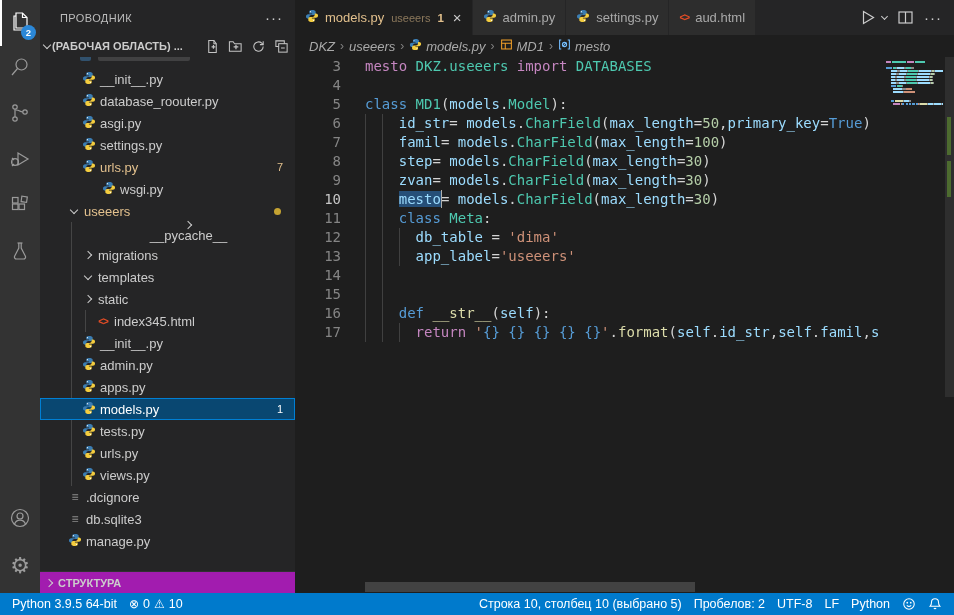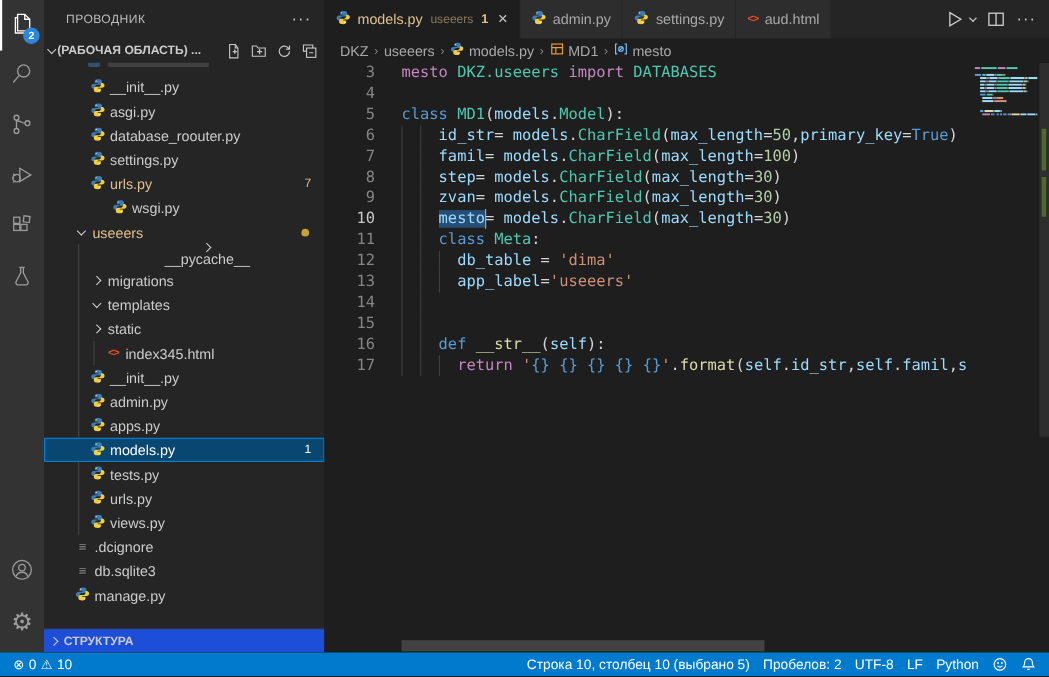--- a/index.html
+++ b/index.html
@@ -42,41 +42,41 @@
   .tree-row.modified { color:#E2C08D; }
   .tree-row.selected { background:#094771; outline:1px solid #007FD4; outline-offset:-1px; color:#ffffff; }
   .tree-row .t-ico { width:18px; display:flex; justify-content:center; align-items:center; flex-shrink:0; }
   .tree-row .t-chev { width:16px; display:flex; justify-content:center; align-items:center; flex-shrink:0; }
   .tree-row .t-label { margin-left:2px; white-space:nowrap; }
   .tree-row .t-badge { margin-left:auto; margin-right:12px; font-size:11px; color:#E2C08D; }
   .tree-row.selected .t-badge { color:#ffffff; }
   .t-dot { width:7px; height:7px; border-radius:50%; background:#C5A332; margin-left:auto; margin-right:14px; }
   .tree-guide { position:absolute; width:1px; background:#454545; z-index:0; }
   .outline-header { position:absolute; bottom:0; left:0; right:0; height:22px; border-top:1px solid #303031;
-    display:flex; align-items:center; padding-left:6px; font-size:11px; font-weight:bold; color:#cccccc; background:#1d4ed8; cursor:pointer; }
+    display:flex; align-items:center; padding-left:6px; font-size:11px; font-weight:bold; color:#cccccc; background:#a21caf; cursor:pointer; }
   .outline-header .lbl { margin-left:6px; }
   
   .py-ico { width:14px; height:14px; display:inline-block; }
   .html-glyph { color:#E44D26; font-weight:bold; font-size:10px; letter-spacing:-1px; }
   .file-glyph { color:#8c8c8c; font-size:12px; }
   
   .tab-bar { height:35px; background:#252526; display:flex; align-items:stretch; }
   .tab { display:flex; align-items:center; padding:0 10px; background:#2d2d2d; border-right:1px solid #252526; font-size:13px; color:#a9a9a9; cursor:pointer; }
   .tab.active { background:#1e1e1e; color:#E2C08D; }
   .tab .t-ico { margin-right:6px; display:flex; align-items:center; }
   .tab .hint { font-size:11px; margin-left:7px; color:rgba(226,192,141,.55); }
   .tab .tab-badge { margin-left:7px; font-size:11.5px; font-weight:bold; color:#E2C08D; }
   .tab .close { margin-left:9px; font-size:15px; color:#cccccc; line-height:1; cursor:pointer; }
   .editor-actions { margin-left:auto; display:flex; align-items:center; gap:10px; padding:0 12px; }
   .editor-actions svg { width:17px; height:17px; stroke:#cccccc; fill:none; stroke-width:1.2; cursor:pointer; }
   .editor-actions .more { color:#cccccc; font-size:15px; letter-spacing:1px; cursor:pointer; }
   .run-chev { width:5px; height:5px; border-right:1.3px solid #cccccc; border-bottom:1.3px solid #cccccc; transform:rotate(45deg); margin-left:-4px; margin-top:-2px; cursor:pointer; }
   
   .breadcrumbs { height:22px; display:flex; align-items:center; padding-left:14px; font-size:13px; color:#a9a9a9; background:#1e1e1e; }
-  .crumb { display:flex; align-items:center; gap:4px; cursor:pointer; white-space:nowrap; }
+  .crumb { display:flex; align-items:center; gap:4px; cursor:pointer; white-space:nowrap;font-style:italic; }
   .crumb-sep { margin:0 5px; color:#818181; font-size:12px; }
   .crumb svg { width:13px; height:13px; }
   
   .code-area { position:absolute; top:57px; left:0; right:0; bottom:0; overflow:hidden;
     font-family:"DejaVu Sans Mono", monospace; font-size:14px; line-height:19px; }
   .code-line { height:19px; display:flex; white-space:pre; }
   .ln { width:46px; flex-shrink:0; text-align:right; color:#858585; }
   .ln.active { color:#c6c6c6; }
   .lc { margin-left:24px; position:relative; flex:1; }
   .guide { position:absolute; top:0; bottom:0; width:1px; background:#404040; }
@@ -227,32 +227,32 @@
           </div>
           <div class="tree-row" style="padding-left: 40px;">
             <span class="t-ico">
               <span><svg class="py-ico" viewBox="0 0 16 16">
                   <path fill="#3B7DB2" d="M7.9 1.2c-2.2 0-3 .9-3 2v1.9h3.2v.8H3.6C2.2 5.9 1.1 7 1.1 8.5S2.2 11 3.6 11h1.3V9.3c0-1.4 1.1-2.4 2.5-2.4h2.8c1.1 0 2-.9 2-2V3.2c0-1.3-1.7-2-4.3-2z"></path>
                   <path fill="#F4CD3F" d="M8.1 14.8c2.2 0 3-.9 3-2v-1.9H7.9v-.8h4.5c1.4 0 2.5-1.1 2.5-2.6S13.8 5 12.4 5h-1.3v1.7c0 1.4-1.1 2.4-2.5 2.4H5.8c-1.1 0-2 .9-2 2v1.7c0 1.3 1.7 2 4.3 2z"></path>
                   <circle cx="6.2" cy="3" r=".6" fill="#fff"></circle>
                   <circle cx="9.8" cy="13" r=".6" fill="#fff"></circle>
                 </svg></span>
             </span>
+            <span class="t-label">database_roouter.py</span>
+          </div>
+          <div class="tree-row" style="padding-left: 40px;">
+            <span class="t-ico">
+              <span><svg class="py-ico" viewBox="0 0 16 16">
+                  <path fill="#3B7DB2" d="M7.9 1.2c-2.2 0-3 .9-3 2v1.9h3.2v.8H3.6C2.2 5.9 1.1 7 1.1 8.5S2.2 11 3.6 11h1.3V9.3c0-1.4 1.1-2.4 2.5-2.4h2.8c1.1 0 2-.9 2-2V3.2c0-1.3-1.7-2-4.3-2z"></path>
+                  <path fill="#F4CD3F" d="M8.1 14.8c2.2 0 3-.9 3-2v-1.9H7.9v-.8h4.5c1.4 0 2.5-1.1 2.5-2.6S13.8 5 12.4 5h-1.3v1.7c0 1.4-1.1 2.4-2.5 2.4H5.8c-1.1 0-2 .9-2 2v1.7c0 1.3 1.7 2 4.3 2z"></path>
+                  <circle cx="6.2" cy="3" r=".6" fill="#fff"></circle>
+                  <circle cx="9.8" cy="13" r=".6" fill="#fff"></circle>
+                </svg></span>
+            </span>
             <span class="t-label">asgi.py</span>
-          </div>
-          <div class="tree-row" style="padding-left: 40px;">
-            <span class="t-ico">
-              <span><svg class="py-ico" viewBox="0 0 16 16">
-                  <path fill="#3B7DB2" d="M7.9 1.2c-2.2 0-3 .9-3 2v1.9h3.2v.8H3.6C2.2 5.9 1.1 7 1.1 8.5S2.2 11 3.6 11h1.3V9.3c0-1.4 1.1-2.4 2.5-2.4h2.8c1.1 0 2-.9 2-2V3.2c0-1.3-1.7-2-4.3-2z"></path>
-                  <path fill="#F4CD3F" d="M8.1 14.8c2.2 0 3-.9 3-2v-1.9H7.9v-.8h4.5c1.4 0 2.5-1.1 2.5-2.6S13.8 5 12.4 5h-1.3v1.7c0 1.4-1.1 2.4-2.5 2.4H5.8c-1.1 0-2 .9-2 2v1.7c0 1.3 1.7 2 4.3 2z"></path>
-                  <circle cx="6.2" cy="3" r=".6" fill="#fff"></circle>
-                  <circle cx="9.8" cy="13" r=".6" fill="#fff"></circle>
-                </svg></span>
-            </span>
-            <span class="t-label">database_roouter.py</span>
           </div>
           <div class="tree-row" style="padding-left: 40px;">
             <span class="t-ico">
               <span><svg class="py-ico" viewBox="0 0 16 16">
                   <path fill="#3B7DB2" d="M7.9 1.2c-2.2 0-3 .9-3 2v1.9h3.2v.8H3.6C2.2 5.9 1.1 7 1.1 8.5S2.2 11 3.6 11h1.3V9.3c0-1.4 1.1-2.4 2.5-2.4h2.8c1.1 0 2-.9 2-2V3.2c0-1.3-1.7-2-4.3-2z"></path>
                   <path fill="#F4CD3F" d="M8.1 14.8c2.2 0 3-.9 3-2v-1.9H7.9v-.8h4.5c1.4 0 2.5-1.1 2.5-2.6S13.8 5 12.4 5h-1.3v1.7c0 1.4-1.1 2.4-2.5 2.4H5.8c-1.1 0-2 .9-2 2v1.7c0 1.3 1.7 2 4.3 2z"></path>
                   <circle cx="6.2" cy="3" r=".6" fill="#fff"></circle>
                   <circle cx="9.8" cy="13" r=".6" fill="#fff"></circle>
                 </svg></span>
             </span>
@@ -559,20 +559,21 @@
           <div class="ruler-tick" style="top:60px;height:38px;"></div>
           <div class="ruler-tick" style="top:104px;height:36px;"></div>
         </div>
         <div class="h-scroll"></div>
       </div>
     </div>
   </div>
 
   <div class="status-bar">
     <div class="sb-group">
+      <span class="sb-item">Python 3.9.5 64-bit</span>
       <span class="sb-item">
         <span class="sb-ico">⊗</span>
         <span>0</span>
         <span class="sb-ico">⚠</span>
         <span>10</span>
       </span>
     </div>
     <div class="sb-right">
         <span class="sb-item">Строка 10, столбец 10 (выбрано 5)</span>
         <span class="sb-item">Пробелов: 2</span>

